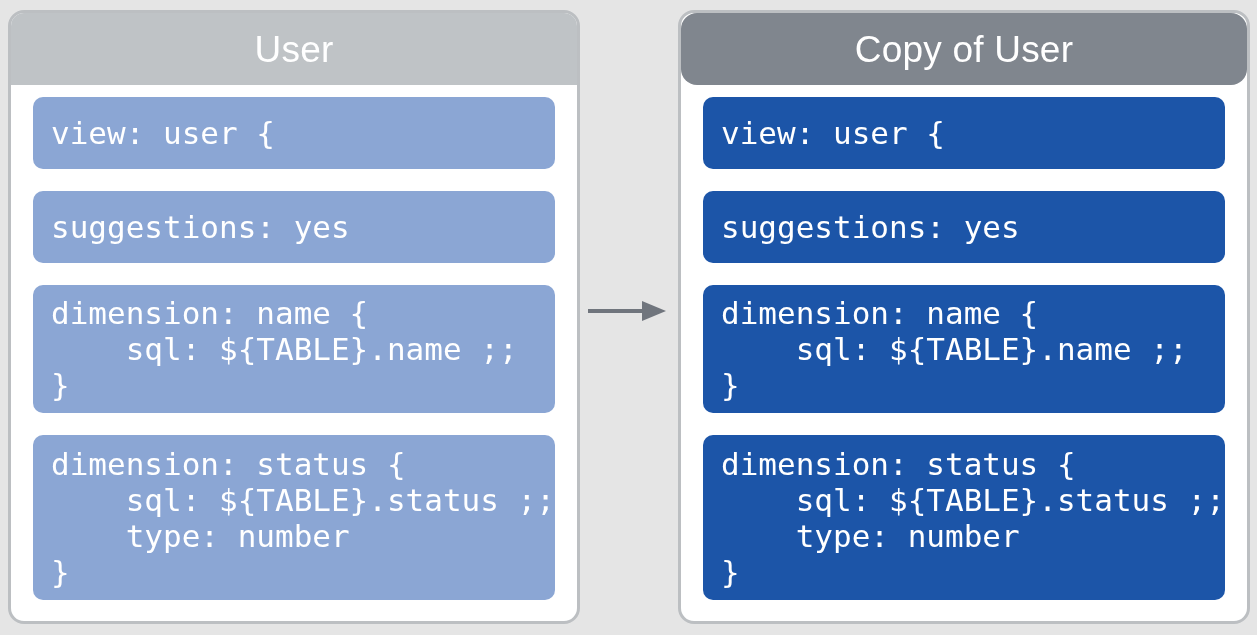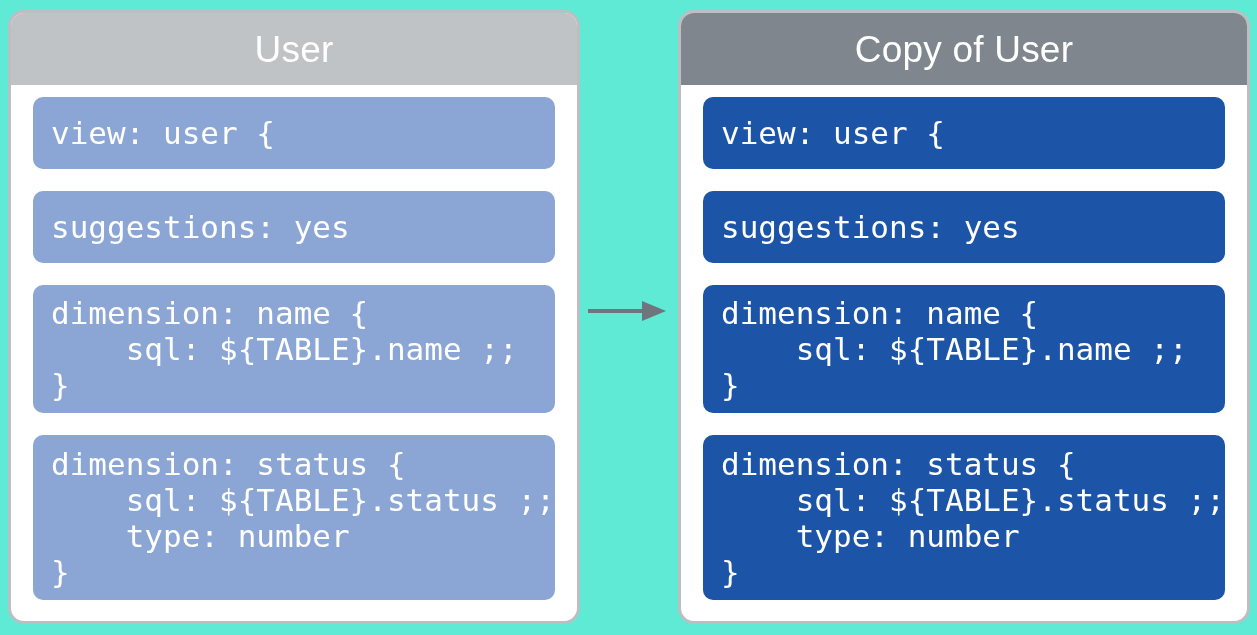--- a/index.html
+++ b/index.html
@@ -12,21 +12,21 @@
     width: 1257px;
     height: 635px;
     font-family: "Liberation Sans", sans-serif;
     overflow: hidden;
   }
 
   #stage {
     position: relative;
     width: 1257px;
     height: 635px;
-    background: #5eead4;
+    background: #e5e5e5;
   }
 
   
   .panel {
     position: absolute;
     box-sizing: border-box;
     background: #ffffff;
     border: 3px solid #bcbfc2;
     border-radius: 16px;
     overflow: hidden;
@@ -40,21 +40,21 @@
     align-items: center;
     justify-content: center;
     color: #ffffff;
     font-size: 37px;
     font-weight: 400;
     letter-spacing: 0.2px;
     line-height: 1;
     user-select: none;
   }
   .panel.left  .panel-header { background: #bfc3c6; }
-  .panel.right .panel-header { background: #80868e; }
+  .panel.right .panel-header { background: #80868e; border-radius: 16px; }
 
   .panel-body {
     padding: 12px 22px 16px 22px;
     display: flex;
     flex-direction: column;
     gap: 22px;
     height: calc(100% - 72px);
     box-sizing: border-box;
   }
 

